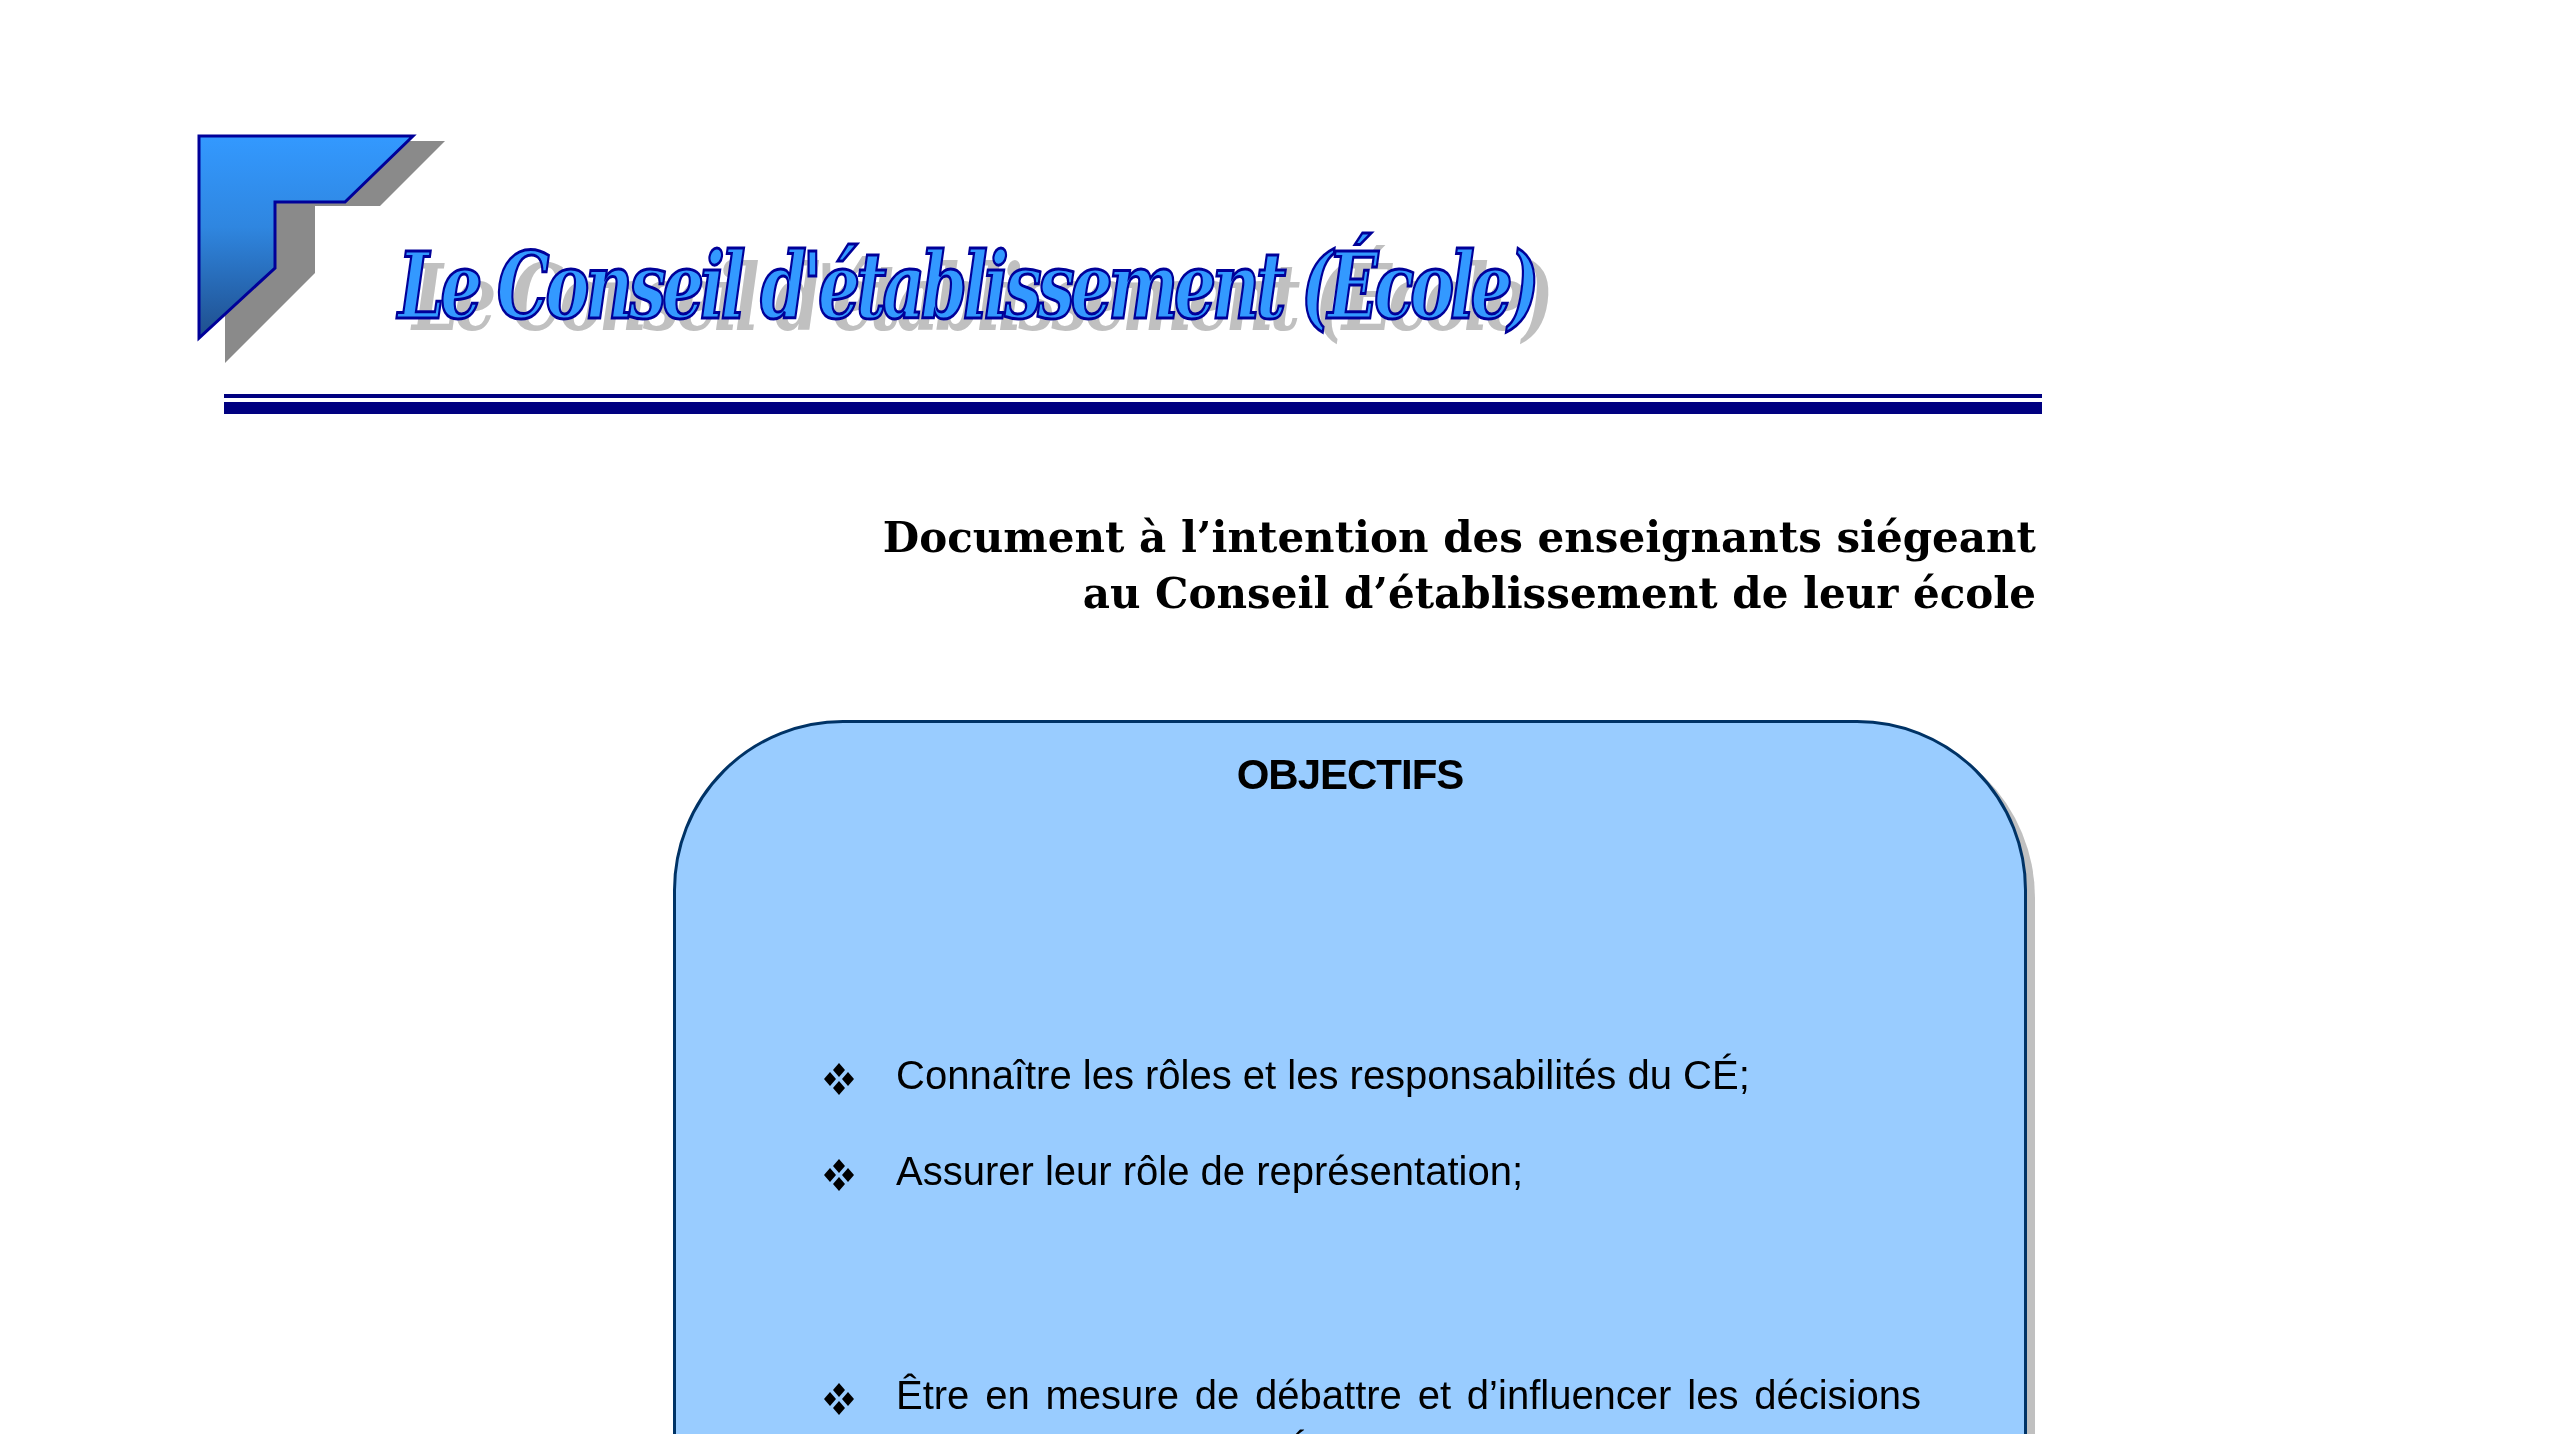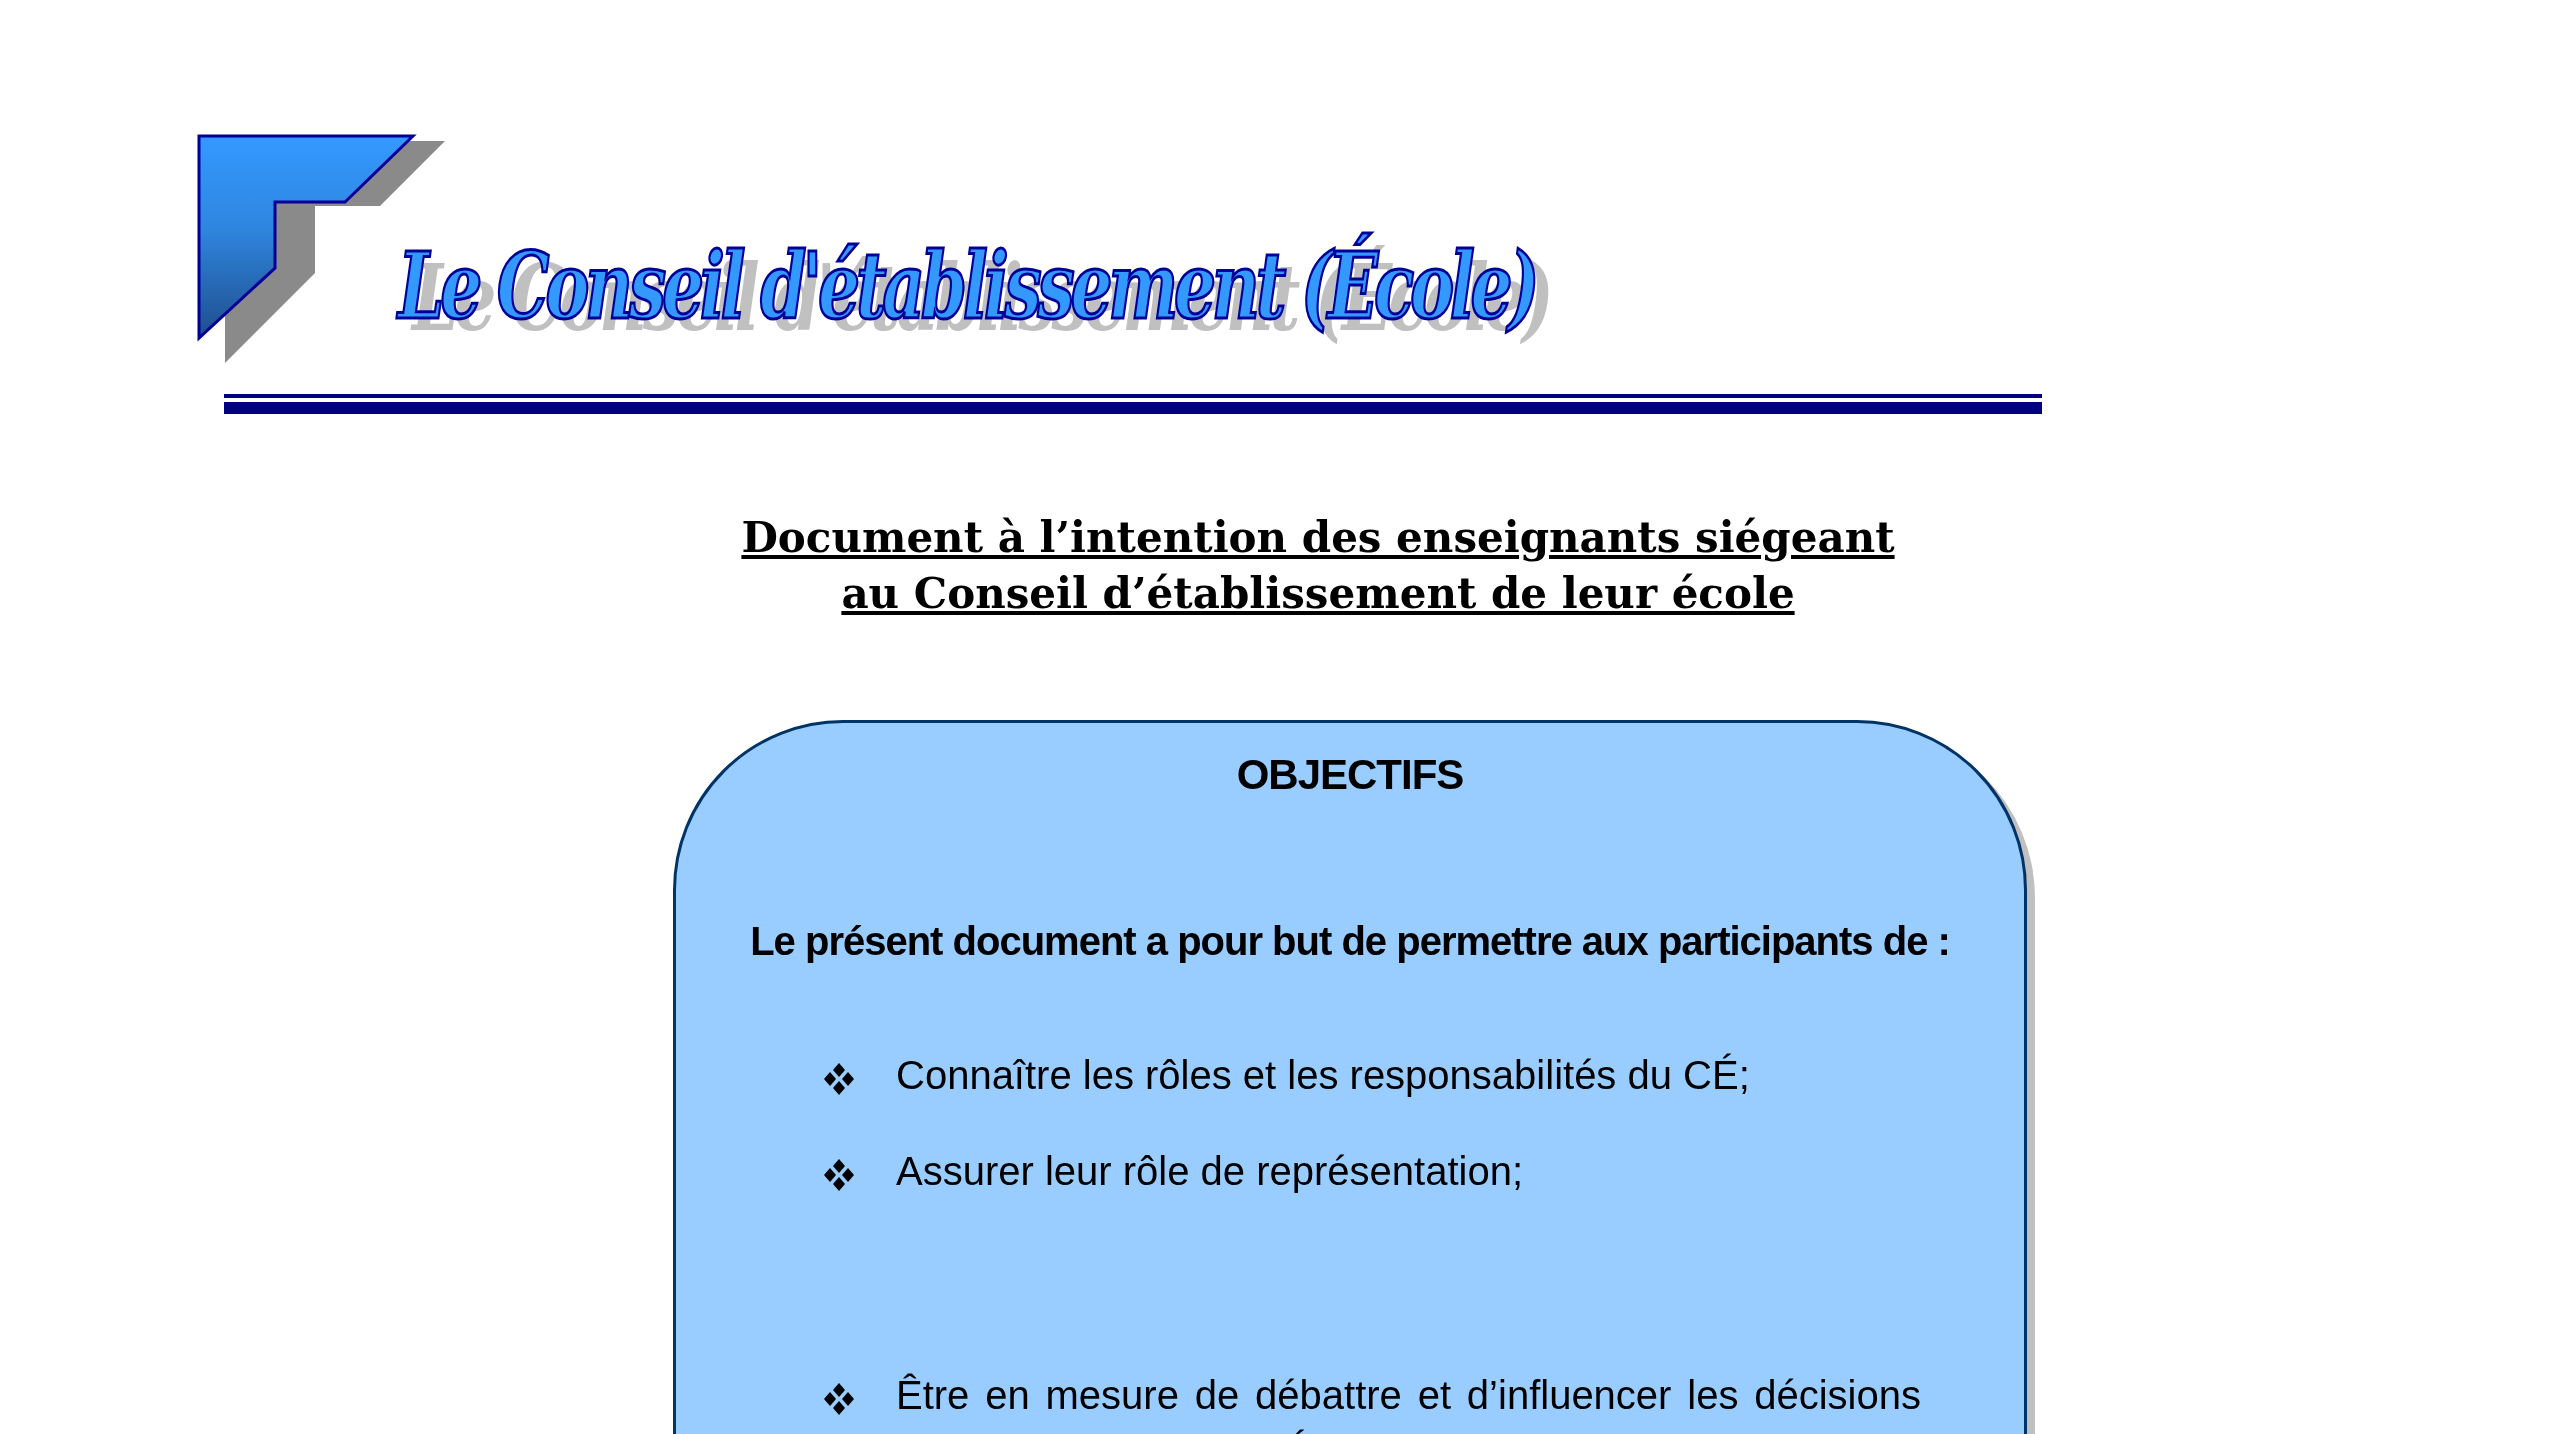--- a/index.html
+++ b/index.html
@@ -66,27 +66,26 @@
     top: 402px;
     width: 1818px;
     height: 12px;
     background: #000080;
   }
   .subtitle {
     position: absolute;
     left: 600px;
     top: 510px;
     width: 1436px;
-    text-align: center;
+    text-align: right;
     font-family: "DejaVu Serif", serif;
     font-weight: bold;
     font-size: 42px;
     line-height: 56px;
     color: #000000;
-    text-decoration: underline;
   }
   .subtitle div { white-space: nowrap; }
   .box-shadow {
     position: absolute;
     left: 681px;
     top: 728px;
     width: 1354px;
     height: 800px;
     background: #c0c0c0;
     border-radius: 170px 170px 0 0;
@@ -176,21 +175,20 @@
 <div class="rule-thick"></div>
 
 <div class="subtitle">
   <div>Document à l’intention des enseignants siégeant</div>
   <div>au Conseil d’établissement de leur école</div>
 </div>
 
 <div class="box-shadow"></div>
 <div class="box">
   <div class="box-heading">OBJECTIFS</div>
-  <div class="box-intro">Le présent document a pour but de permettre aux participants de :</div>
 
   <div class="objective" style="top:324px;">
     <span class="bullet">
       <svg width="36" height="36" viewBox="0 0 36 36">
           <polygon points="18,2 24,9 18,16 12,9" fill="#000"></polygon>
           <polygon points="9,11 15,18 9,25 3,18" fill="#000"></polygon>
           <polygon points="27,11 33,18 27,25 21,18" fill="#000"></polygon>
           <polygon points="18,20 24,27 18,34 12,27" fill="#000"></polygon>
         </svg>
     </span>

